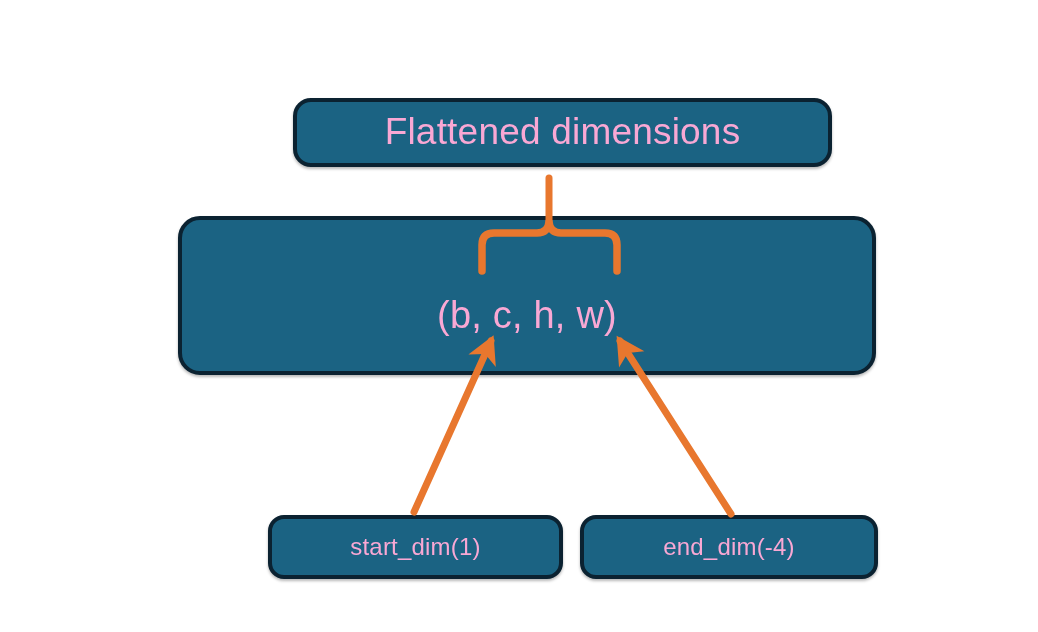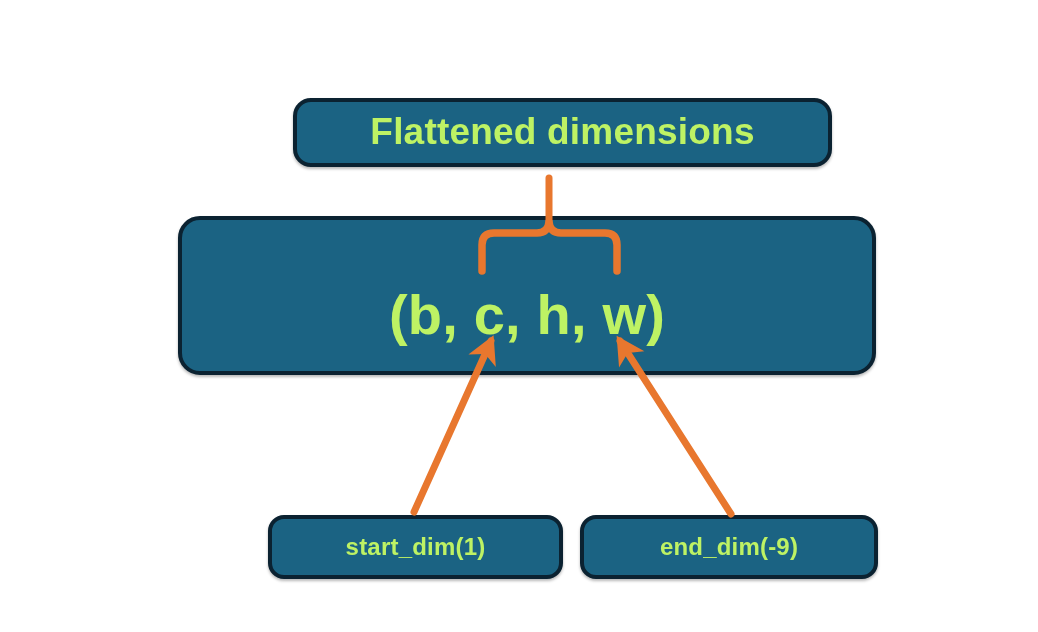--- a/index.html
+++ b/index.html
@@ -28,22 +28,22 @@
     border-radius: 20px;
     display: flex;
     align-items: center;
     justify-content: center;
     color: #ffffff;
     text-align: center;
     box-shadow: 0 2px 3px rgba(0,0,0,0.28);
     user-select: none;
   }
   .node .label {
-    color: #bef264;
-    font-weight: 700;
+    color: #f9a8d4;
+    font-weight: 400;
     letter-spacing: 0.2px;
     line-height: 1.05;
     white-space: nowrap;
   }
 
   
   #flattened-node {
     left: 293px;
     top: 98px;
     width: 539px;
@@ -54,21 +54,21 @@
 
   
   #tuple-node {
     left: 178px;
     top: 216px;
     width: 698px;
     height: 159px;
     border-radius: 22px;
   }
   #tuple-node .label {
-    font-size: 56px;
+    font-size: 38px;
     
     transform: translateY(20px);
   }
 
   
   #start-dim-node {
     left: 268px;
     top: 515px;
     width: 295px;
     height: 64px;
@@ -105,21 +105,21 @@
 
   <div class="node" id="tuple-node">
     <span class="label">(b, c, h, w)</span>
   </div>
 
   <div class="node" id="start-dim-node">
     <span class="label">start_dim(1)</span>
   </div>
 
   <div class="node" id="end-dim-node">
-    <span class="label">end_dim(-9)</span>
+    <span class="label">end_dim(-4)</span>
   </div>
 
   <svg id="annotations" viewBox="0 0 1038 632">
 
     <defs>
       <marker id="arrowhead" markerWidth="4.2" markerHeight="4.6" refX="3.2" refY="2.3" orient="auto" markerUnits="strokeWidth">
         <path d="M0.1,0.15 L4.1,2.3 L0.1,4.45 L1.15,2.3 Z" fill="#e8772e"></path>
       </marker>
     </defs>
 

